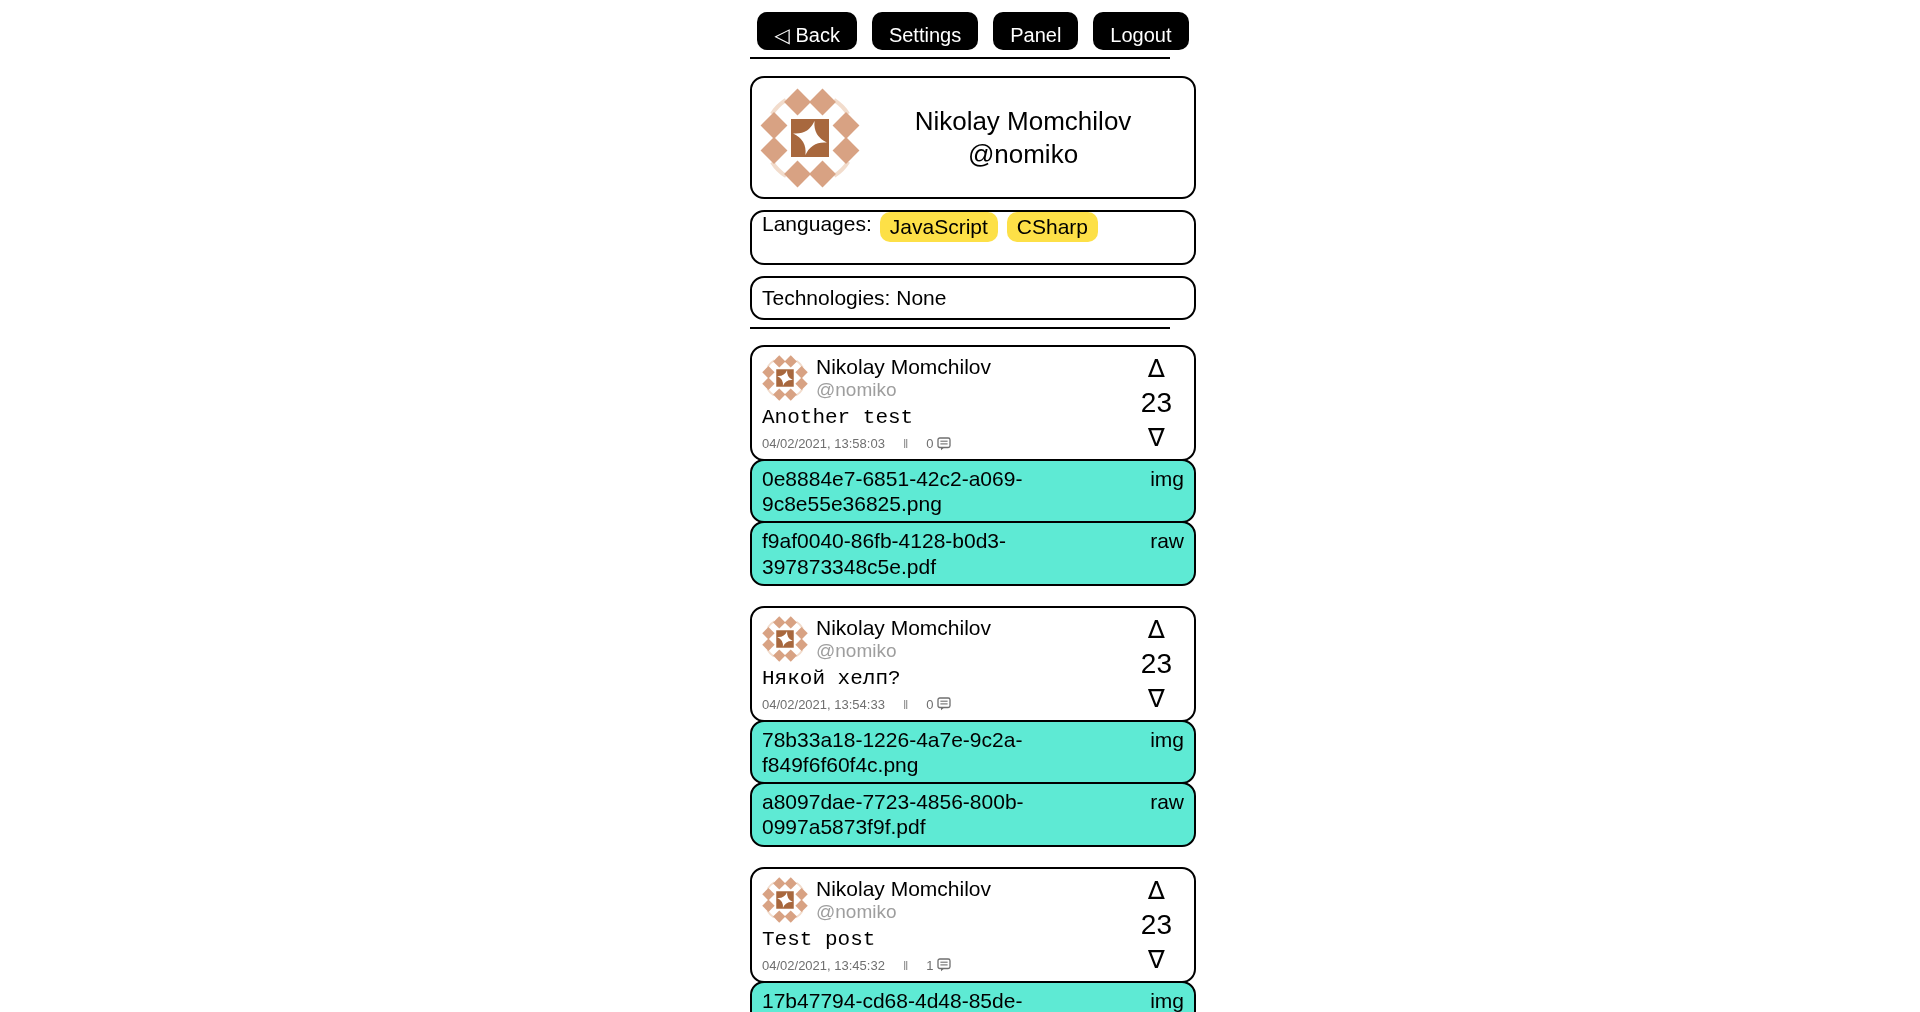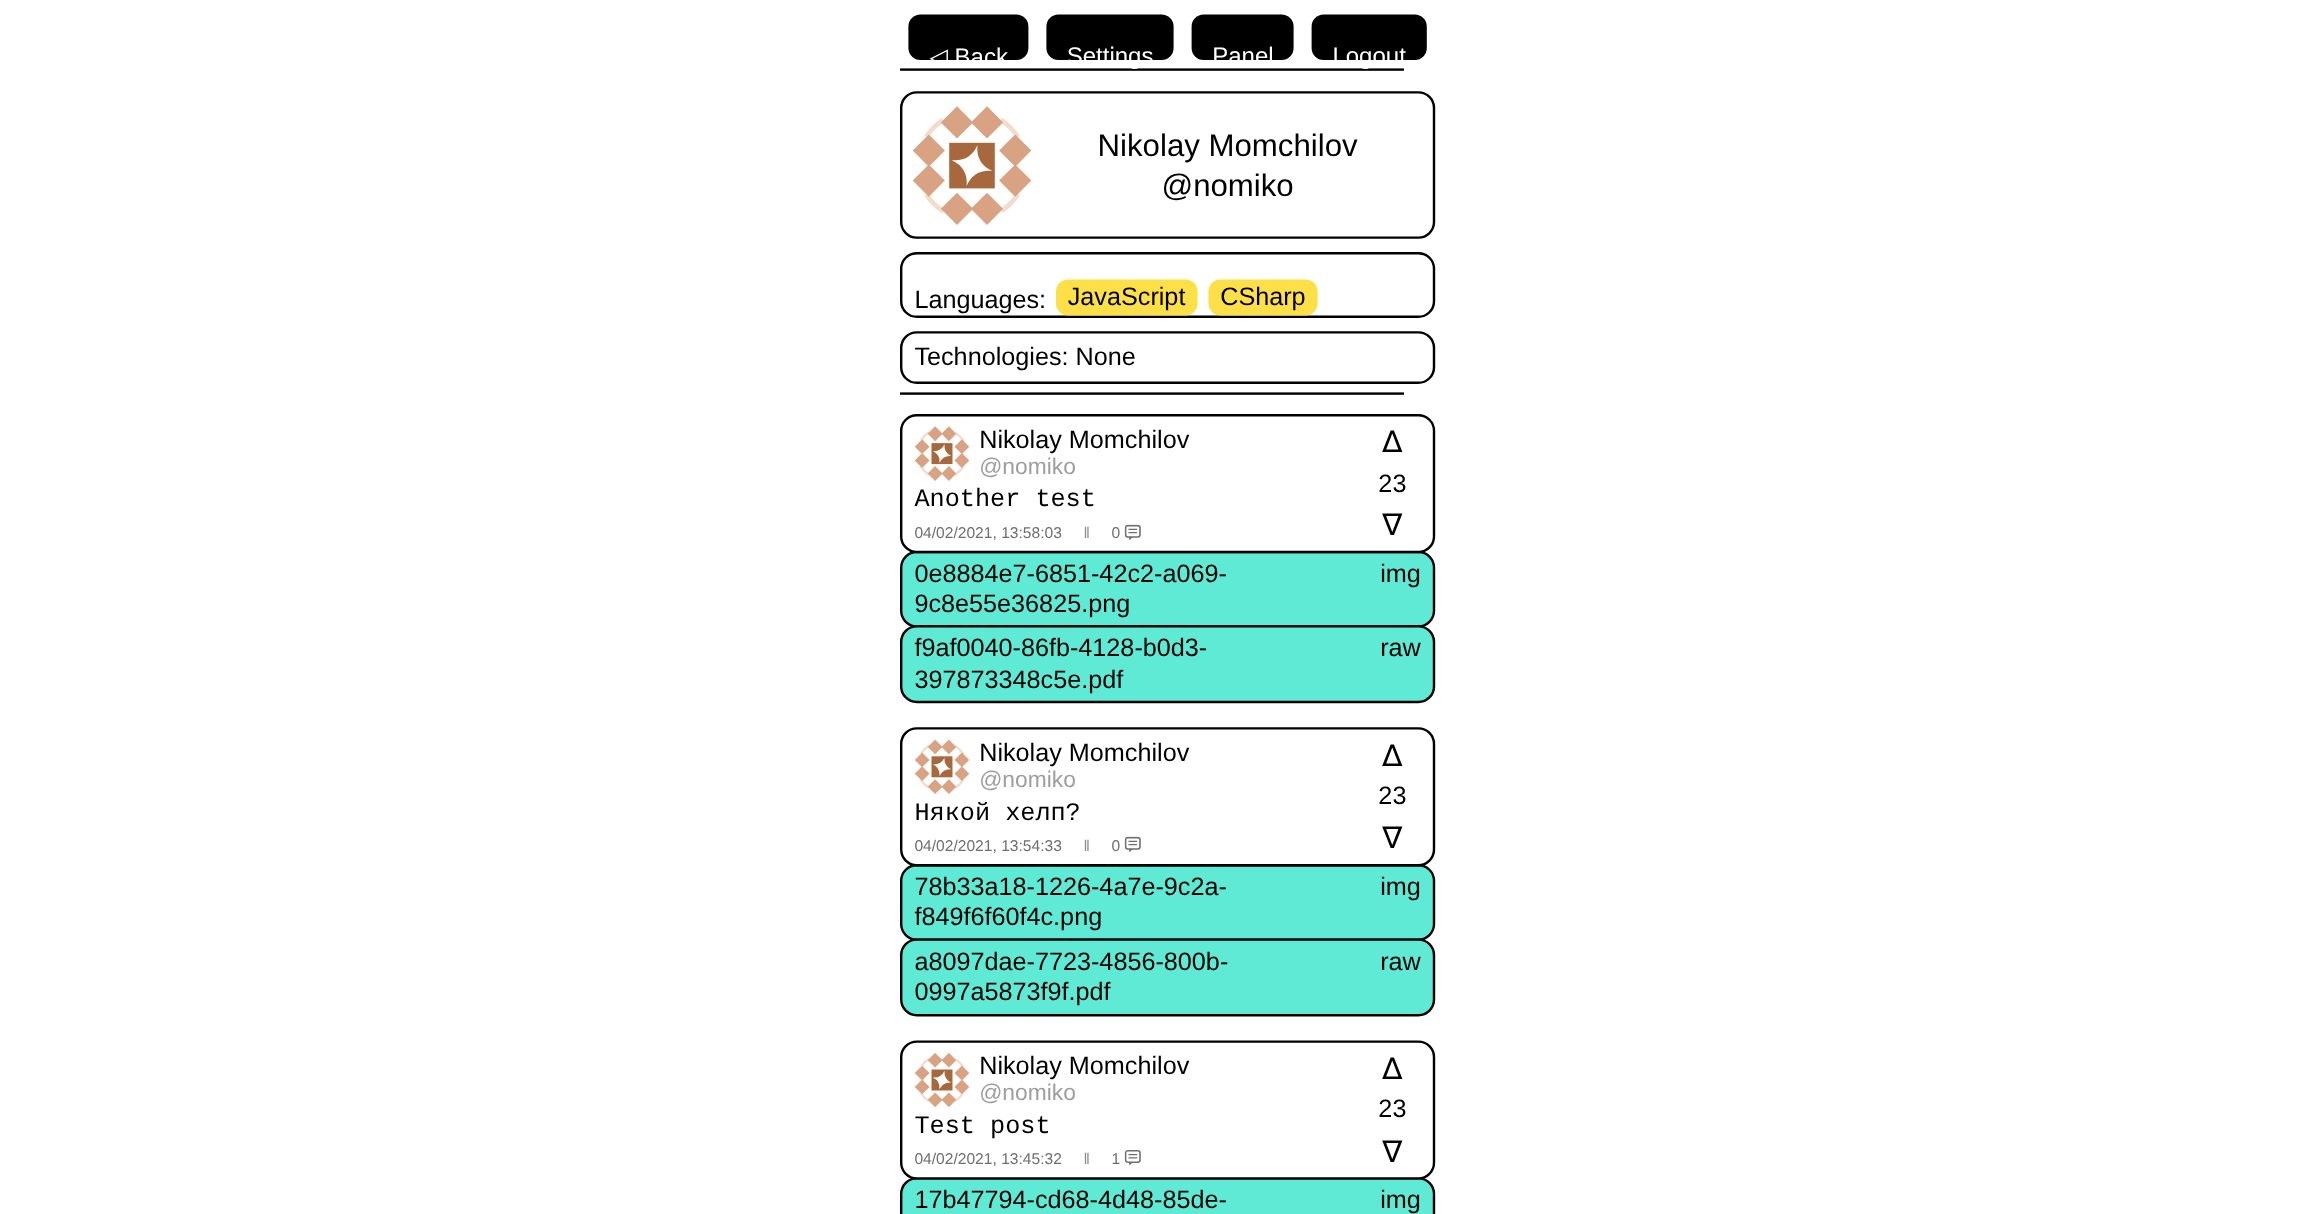--- a/index.html
+++ b/index.html
@@ -12,41 +12,41 @@
   }
   .column { width: 446px; margin-left: 750px; padding-top: 12px; }
 
   
   .nav-row { display: flex; justify-content: center; gap: 15px; }
   .nav-btn {
     background: #000; color: #fff;
     border: none; border-radius: 10px;
     font-family: "Liberation Sans", sans-serif;
     font-size: 20px; line-height: 38px; height: 38px;
-    padding: 16px 17px; cursor: pointer; white-space: nowrap;
+    padding: 4px 17px; cursor: pointer; white-space: nowrap;
   }
   hr.rule {
     border: none; border-top: 2.5px solid #000;
     width: 420px; margin: 7px auto 0 0;
   }
   hr.rule-1 { margin-bottom: 17px; }
   hr.rule-2 { margin-top: 7px; margin-bottom: 16px; }
 
   .card {
     border: 2px solid #000; border-radius: 14px;
     background: #fff;
   }
 
   
   .profile-card { height: 123px; display: flex; align-items: center; padding: 0 8px; }
   .avatar-lg { width: 100px; height: 100px; flex: 0 0 auto; }
   .profile-names { flex: 1; text-align: center; font-size: 26px; line-height: 1.25; }
 
   
-  .langs-card { margin-top: 11px; height: 55px; display: flex; align-items: flex-end; padding: 0 10px; font-size: 21px; }
+  .langs-card { margin-top: 11px; height: 55px; display: flex; align-items: flex-start; padding: 0 10px; font-size: 21px; }
   .lang-label { margin-right: 8px; }
   .tag {
     background: #fde047; border-radius: 10px;
     padding: 3px 10px; margin-right: 9px; font-size: 21px;
   }
   .tech-card { margin-top: 11px; height: 44px; display: flex; align-items: center; padding: 13px 10px; font-size: 21px; }
 
   
   .post-group { margin-bottom: 20px; }
   .post-card { position: relative; min-height: 110px; padding: 8px 10px; }
@@ -60,21 +60,21 @@
     display: flex; align-items: center; gap: 18px;
   }
   .meta-sep { color: #8a8a8a; }
   .meta-comments { display: flex; align-items: center; gap: 3px; color: #6f6f6f; }
   .comment-icon svg { display: block; }
   .vote-col {
     position: absolute; top: 9px; bottom: 9px; right: 22px;
     display: flex; flex-direction: column; justify-content: space-between; align-items: center;
   }
   .vote-arrow { font-size: 25px; line-height: 1; cursor: pointer; background: none; border: none; font-family: "DejaVu Sans", "Liberation Sans", sans-serif; padding: 0; }
-  .vote-count { font-size: 21px; line-height: 1; }
+  .vote-count { font-size: 28px; line-height: 1; }
 
   .attachment {
     border: 2px solid #000; border-radius: 14px;
     margin-top: -2px; min-height: 64px;
     padding: 5px 10px;
     display: flex; justify-content: space-between;
     font-size: 21px; line-height: 1.2;
     background: #5eead4;
   }
   .att-filename { width: 330px; overflow-wrap: break-word; }

